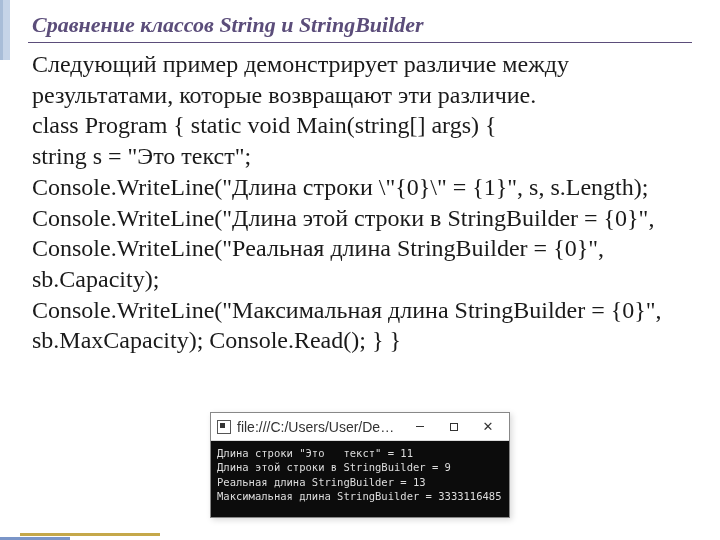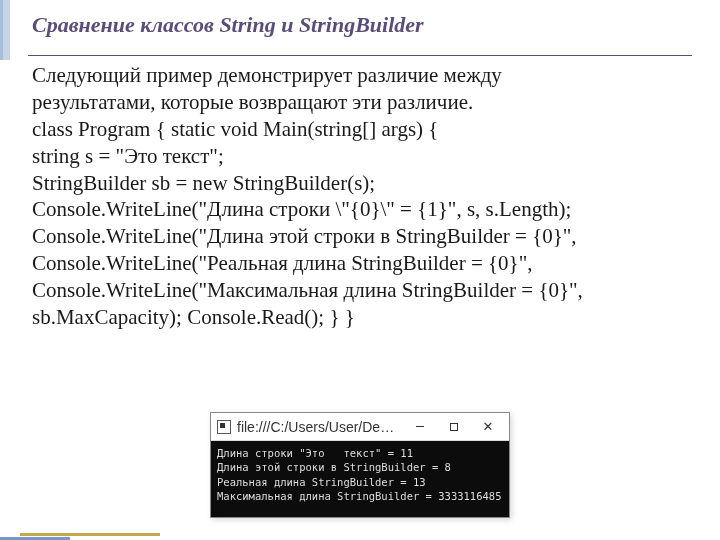--- a/index.html
+++ b/index.html
@@ -52,25 +52,25 @@
       background: #7a95c8;
     }
     .title {
       color: #5b4d7a;
       font-style: italic;
       font-weight: bold;
       font-size: 22px;
       margin-bottom: 6px;
       padding-left: 4px;
       border-bottom: 1.5px solid #5b4d7a;
-      padding-bottom: 17px;
+      padding-bottom: 4px;
     }
     .body-text {
       color: #1a1a1a;
-      font-size: 21px;
+      font-size: 24px;
       line-height: 1.28;
       padding-left: 4px;
     }
     .console-window {
       position: absolute;
       left: 210px;
       bottom: 22px;
       width: 300px;
       background: #fff;
       border: 1px solid #888;
@@ -144,24 +144,24 @@
 <div class="slide">
   <div class="deco-top"></div>
 
   <div class="title">Сравнение классов String и StringBuilder</div>
 
   <div class="body-text">
     <div>Следующий пример демонстрирует различие между</div>
     <div>результатами, которые возвращают эти различие.</div>
     <div>class Program {   static void Main(string[] args)   {</div>
     <div>string s = "Это   текст";</div>
-    <div>StringBuilder sb = new StringBuilder(s);</div>
     <div> Console.WriteLine("Длина строки \"{0}\" = {1}", s, s.Length);</div>
     <div>Console.WriteLine("Длина этой строки в StringBuilder = {0}",</div>
     <div>Console.WriteLine("Реальная длина StringBuilder = {0}",</div>
+    <div>sb.Capacity);</div>
     <div>Console.WriteLine("Максимальная длина StringBuilder = {0}",</div>
     <div>sb.MaxCapacity);   Console.Read();  } }</div>
   </div>
 
   <div class="console-window">
     <div class="console-titlebar">
       <span class="console-icon"></span>
       <span class="console-title">file:///C:/Users/User/De…</span>
       <div class="console-buttons">
         <div class="console-btn min">
@@ -169,19 +169,19 @@
           </div>
         <div class="console-btn max">
             <span></span>
           </div>
         <div class="console-btn close">
             <span>✕</span>
           </div>
       </div>
     </div>
     <div class="console-body"><span>Длина строки "Это   текст" = 11</span>
-<span>Длина этой строки в StringBuilder = 8</span>
+<span>Длина этой строки в StringBuilder = 9</span>
 <span>Реальная длина StringBuilder = 13</span>
 <span>Максимальная длина StringBuilder = 3333116485</span></div>
   </div>
 
   <div class="deco-bottom"></div>
 </div>
 
 </body></html>

